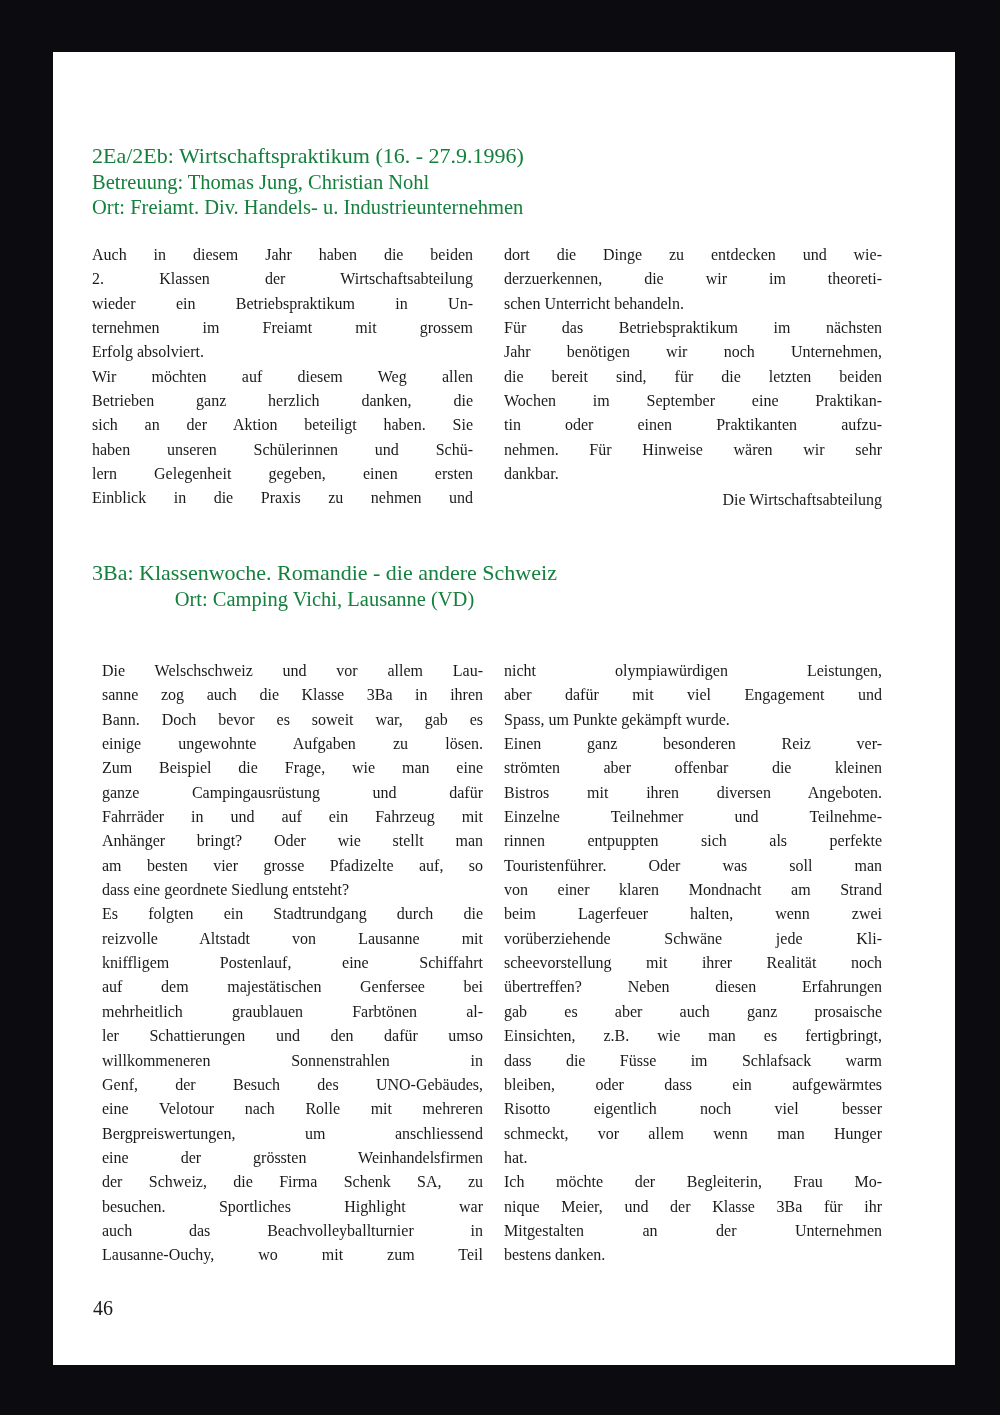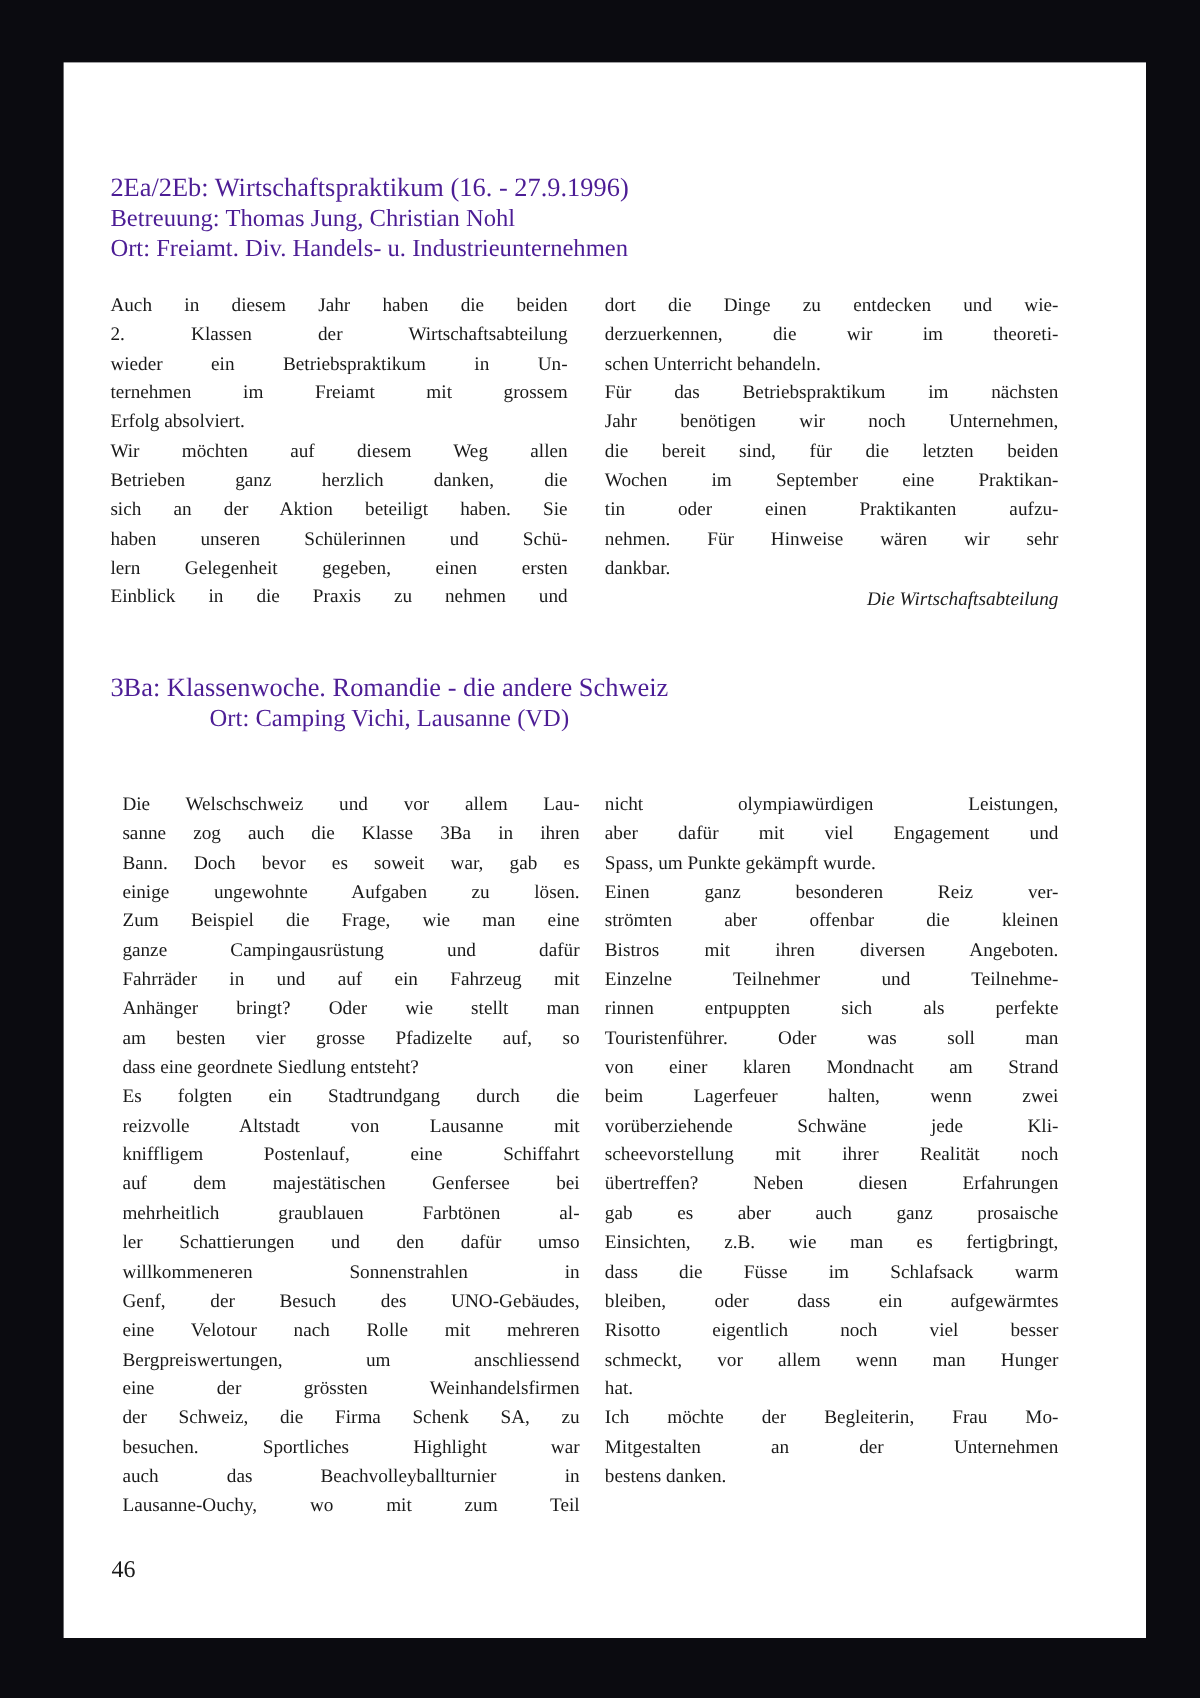--- a/index.html
+++ b/index.html
@@ -21,21 +21,21 @@
     top: 52px;
     width: 902px;
     height: 1313px;
     background: #ffffff;
   }
   .section-head {
     position: absolute;
     left: 39px;
     font-size: 20.5px;
     line-height: 25px;
-    color: #4c1d95;
+    color: #15803d;
   }
   .section-head .title {
     font-size: 22px;
     line-height: 28px;
     display: block;
     white-space: nowrap;
   }
   .section-head .meta {
     display: block;
     white-space: nowrap;
@@ -53,21 +53,20 @@
     text-align-last: justify;
     height: 24.35px;
     overflow: visible;
   }
   .col .line.last {
     text-align-last: left;
   }
   .col .line.sig {
     text-align: center;
     text-align-last: right;
-    font-style: italic;
     margin-top: 2px;
   }
   .page-number {
     position: absolute;
     left: 40px;
     top: 1244px;
     font-size: 20px;
     line-height: 24px;
   }
 </style>
@@ -159,18 +158,19 @@
     <span class="line">scheevorstellung mit ihrer Realität noch</span>
     <span class="line">übertreffen? Neben diesen Erfahrungen</span>
     <span class="line">gab es aber auch ganz prosaische</span>
     <span class="line">Einsichten, z.B. wie man es fertigbringt,</span>
     <span class="line">dass die Füsse im Schlafsack warm</span>
     <span class="line">bleiben, oder dass ein aufgewärmtes</span>
     <span class="line">Risotto eigentlich noch viel besser</span>
     <span class="line">schmeckt, vor allem wenn man Hunger</span>
     <span class="line last">hat.</span>
     <span class="line">Ich möchte der Begleiterin, Frau Mo-</span>
+    <span class="line">nique Meier, und der Klasse 3Ba für ihr</span>
     <span class="line">Mitgestalten an der Unternehmen</span>
     <span class="line last">bestens danken.</span>
   </div>
 
   <div class="page-number">46</div>
 </div>
 
 </body></html>

